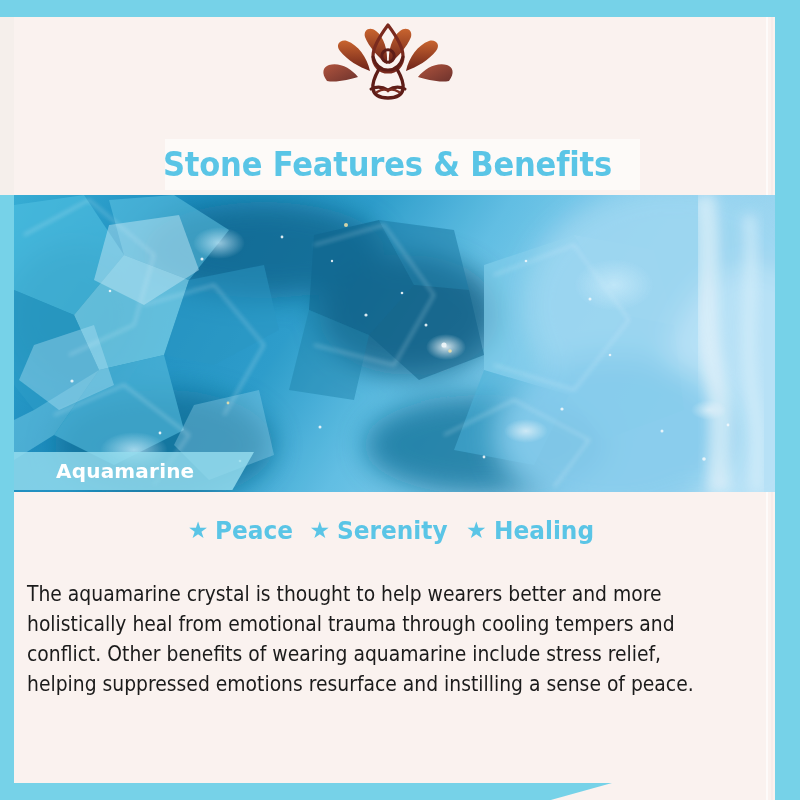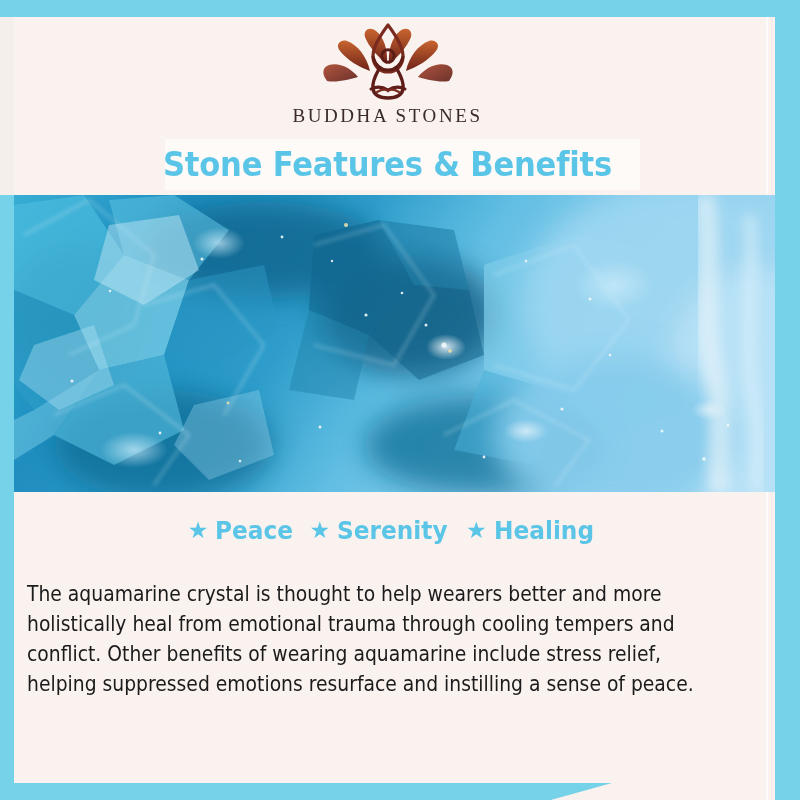--- a/index.html
+++ b/index.html
@@ -248,21 +248,20 @@
 
       <circle cx="75" cy="33" r="6.2" fill="none" stroke="#5e1d17" stroke-width="3"></circle>
 
       <path d="M60 34 C63 44 68 47 75 47 C82 47 87 44 90 34" fill="none" stroke="#5e1d17" stroke-width="3" stroke-linecap="round"></path>
 
       <path d="M66 46 C62 53 59 60 60 66 C61 72 67 75 75 75 C83 75 89 72 90 66 C91 60 88 53 84 46" fill="none" stroke="#5e1d17" stroke-width="3.4" stroke-linecap="round"></path>
 
       <path d="M58 66 C64 63 70 64 75 67 C80 64 86 63 92 66" fill="none" stroke="#5e1d17" stroke-width="3" stroke-linecap="round"></path>
       <path d="M64 69 C69 66 73 66 75 68 C77 66 81 66 86 69" fill="none" stroke="#7a2a1e" stroke-width="2.4" stroke-linecap="round"></path>
     </svg>
-    <div class="brand-name">BUDDHA STONES</div>
   </div>
 
   <div class="title-panel"></div>
   <div class="title-text">Stone Features &amp; Benefits</div>
 
   <div class="photo">
     <svg viewBox="0 0 761 297" preserveAspectRatio="none" aria-hidden="true">
       <defs>
         <linearGradient id="bgG" x1="0" y1="0" x2="1" y2="0.25">
           <stop offset="0%" stop-color="#39b0d6"></stop>
@@ -384,20 +383,23 @@
       <g fill="#ffe9a8" opacity="0.85">
         <circle cx="332" cy="30" r="2"></circle>
           <circle cx="436" cy="156" r="1.8"></circle>
         <circle cx="214" cy="208" r="1.4"></circle>
       </g>
 
       <rect width="761" height="297" fill="#1c87b3" opacity="0.06"></rect>
     </svg>
   </div>
 
+  <div class="stone-label-wrap">
+    <span class="stone-label">Aquamarine</span>
+  </div>
 
   <div class="keywords">
     <span class="kw-item">
       <span class="kw-star">★</span>
       <span class="kw-word">Peace</span>
     </span>
     <span class="kw-item">
       <span class="kw-star">★</span>
       <span class="kw-word">Serenity</span>
     </span>

